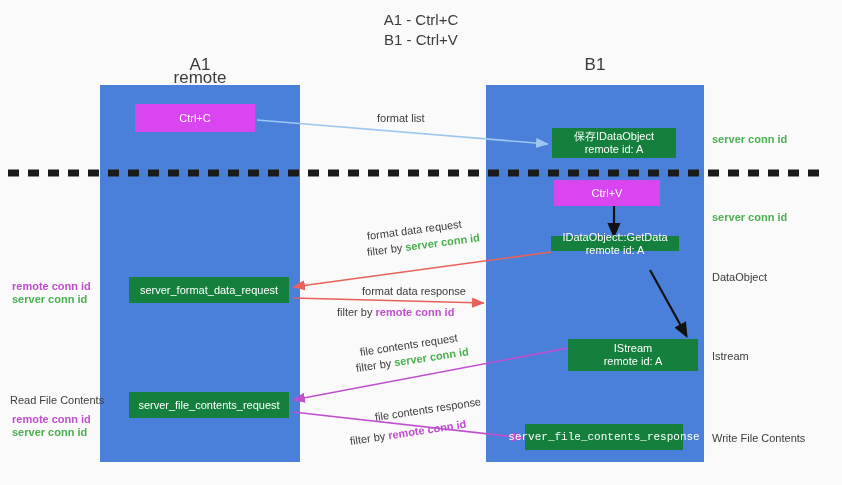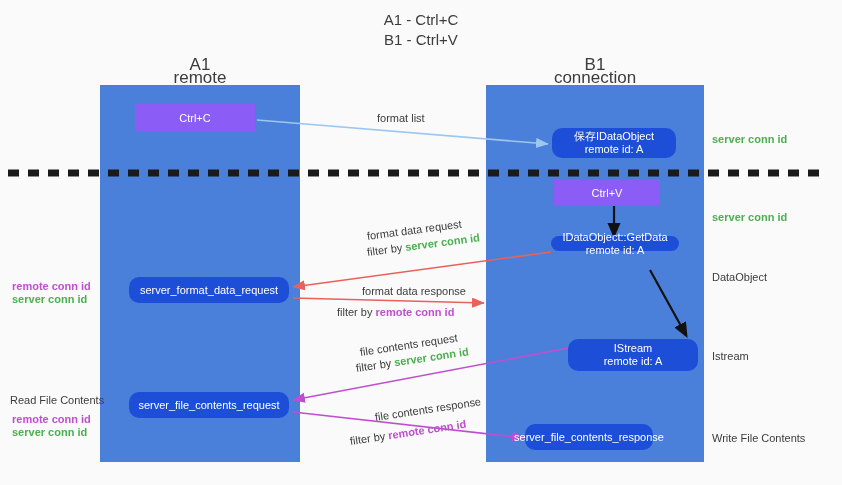--- a/index.html
+++ b/index.html
@@ -25,22 +25,22 @@
 
   .panel{position:absolute;background:#4a80da;}
   #panelA{left:100px;top:85px;width:200px;height:377px;}
   #panelB{left:486px;top:85px;width:218px;height:377px;}
 
   .box{
     position:absolute;box-sizing:border-box;
     display:flex;align-items:center;justify-content:center;
     text-align:center;color:#ffffff;font-size:11px;line-height:13px;
   }
-  .box.green{background:#8b5cf6;}
-  .box.orange{background:#1d4ed8;border-radius:10px;}
+  .box.green{background:#d946ef;}
+  .box.orange{background:#15803d;}
 
   .sidelabel{
     position:absolute;font-size:11px;line-height:14px;white-space:nowrap;
   }
   .green-t{color:#4caf50;font-weight:bold;}
   .purple-t{color:#c04fd0;font-weight:bold;}
   .dark-t{color:#3c3c3c;}
 
   .edgelabel{
     position:absolute;font-size:11px;line-height:14px;white-space:nowrap;
@@ -61,21 +61,20 @@
     <div>A1 - Ctrl+C</div>
     <div>B1 - Ctrl+V</div>
   </div>
 
   <div class="col-head" style="left:110px;top:58px;">
     <div>A1</div>
     <div>remote</div>
   </div>
   <div class="col-head" style="left:505px;top:58px;">
     <div>B1</div>
-    <div>connection</div>
   </div>
 
   <div class="panel" id="panelA"></div>
   <div class="panel" id="panelB"></div>
 
   <svg class="overlay">
     <defs>
       <marker id="ah-blue" markerWidth="9" markerHeight="9" refX="7.5" refY="3.2" orient="auto">
         <path d="M0,0 L8,3.2 L0,6.4 z" fill="#9dc7ef"></path>
       </marker>
@@ -124,21 +123,21 @@
   <div class="box orange" style="left:129px;top:277px;width:160px;height:26px;text-align:center;">server_format_data_request</div>
 
 
   <div class="box orange" style="left:568px;top:339px;width:130px;height:32px;flex-direction:column;">
     <span>IStream</span>
     <span>remote id: A</span>
   </div>
 
   <div class="box orange" style="left:129px;top:392px;width:160px;height:26px;">server_file_contents_request</div>
 
-  <div class="box orange" style="left:525px;top:424px;width:128px;height:26px;">server_file_contents_response</div>
+  <div class="box orange" style="left:525px;top:424px;width:158px;height:26px;font-family:Liberation Mono, monospace;">server_file_contents_response</div>
 
   <div class="sidelabel green-t" style="left:712px;top:132px;">server conn id</div>
   <div class="sidelabel green-t" style="left:712px;top:210px;">server conn id</div>
   <div class="sidelabel dark-t" style="left:712px;top:245px;margin-top:25px;">DataObject</div>
   <div class="sidelabel dark-t" style="left:712px;top:349px;">Istream</div>
   <div class="sidelabel dark-t" style="left:712px;top:431px;">Write File Contents</div>
 
   <div class="sidelabel purple-t" style="left:12px;top:279px;">remote conn id</div>
   <div class="sidelabel green-t" style="left:12px;top:292px;">server conn id</div>
 

